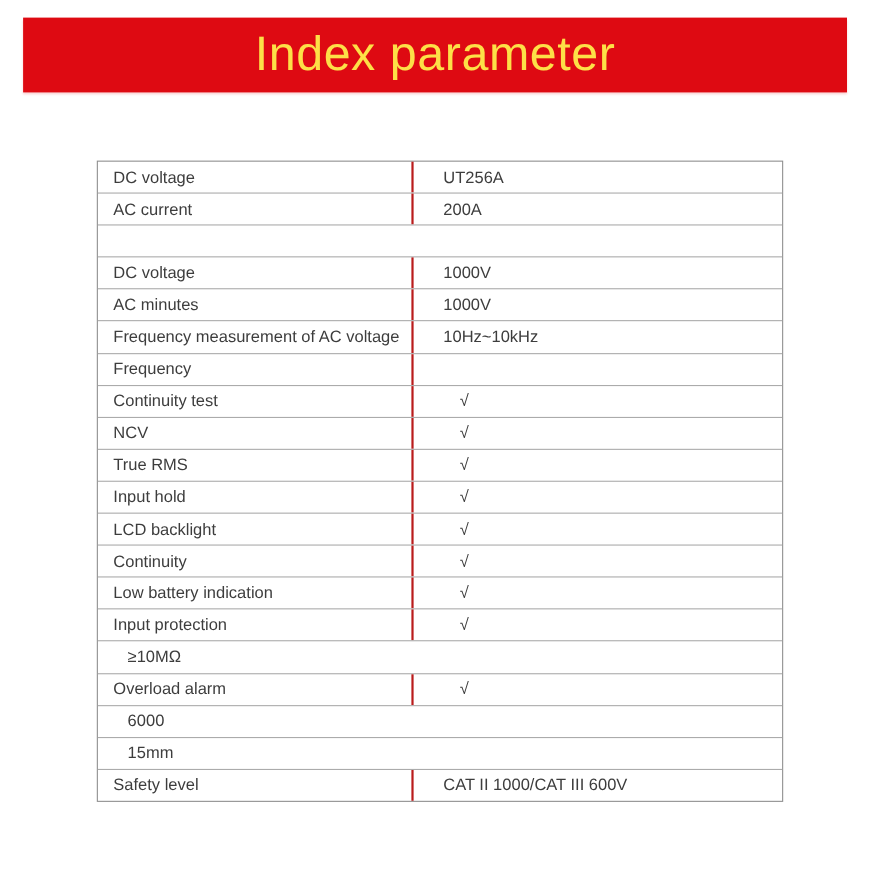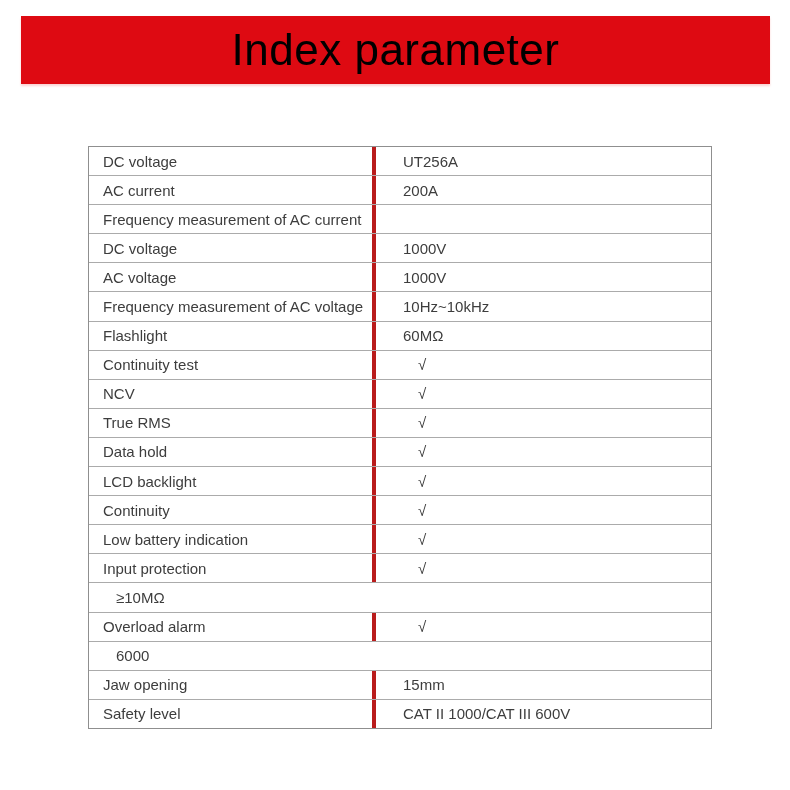--- a/index.html
+++ b/index.html
@@ -51,81 +51,79 @@
     display: flex;
     align-items: center;
     font-size: 15px;
     color: #3d3d3d;
     white-space: nowrap;
     overflow: hidden;
   }
   .cell.label {
     width: 287px;
     min-width: 287px;
-    border-right: 4px solid #b91c1c;
+    border-right: 2px solid #b91c1c;
     padding-left: 14px;
   }
   .cell.value {
     flex: 1;
     padding-left: 27px;
   }
   .cell.value.check {
     padding-left: 42px;
   }
 </style>
 </head>
 <body style="background: rgb(255, 255, 255);">
 
 <div class="banner" style="background: rgb(222, 10, 18);">
-  <div class="banner-title" style="color: #000000;">Index parameter</div>
+  <div class="banner-title" style="color: #fde047;">Index parameter</div>
 </div>
 
 <div class="spec-table">
 
 <div class="row">
       <div class="cell label">DC voltage</div>
       <div class="cell value">UT256A</div>
     </div>
     <div class="row">
       <div class="cell label">AC current</div>
       <div class="cell value">200A</div>
     </div>
     <div class="row">
-      <div class="cell label">Frequency measurement of AC current</div>
     </div>
     <div class="row">
       <div class="cell label">DC voltage</div>
       <div class="cell value">1000V</div>
     </div>
     <div class="row">
-      <div class="cell label">AC voltage</div>
+      <div class="cell label">AC minutes</div>
       <div class="cell value">1000V</div>
     </div>
     <div class="row">
       <div class="cell label">Frequency measurement of AC voltage</div>
       <div class="cell value">10Hz~10kHz</div>
     </div>
     <div class="row">
-      <div class="cell label">Flashlight</div>
-      <div class="cell value">60MΩ</div>
+      <div class="cell label">Frequency</div>
     </div>
     <div class="row">
       <div class="cell label">Continuity test</div>
       <div class="cell value check">√</div>
     </div>
     <div class="row">
       <div class="cell label">NCV</div>
       <div class="cell value check">√</div>
     </div>
     <div class="row">
       <div class="cell label">True RMS</div>
       <div class="cell value check">√</div>
     </div>
     <div class="row">
-      <div class="cell label">Data hold</div>
+      <div class="cell label">Input hold</div>
       <div class="cell value check">√</div>
     </div>
     <div class="row">
       <div class="cell label">LCD backlight</div>
       <div class="cell value check">√</div>
     </div>
     <div class="row">
       <div class="cell label">Continuity</div>
       <div class="cell value check">√</div>
     </div>
@@ -141,20 +139,19 @@
       <div class="cell value">≥10MΩ</div>
     </div>
     <div class="row">
       <div class="cell label">Overload alarm</div>
       <div class="cell value check">√</div>
     </div>
     <div class="row">
       <div class="cell value">6000</div>
     </div>
     <div class="row">
-      <div class="cell label">Jaw opening</div>
       <div class="cell value">15mm</div>
     </div>
     <div class="row">
       <div class="cell label">Safety level</div>
       <div class="cell value">CAT II 1000/CAT III 600V</div>
     </div>
   </div>
 
 </body></html>

